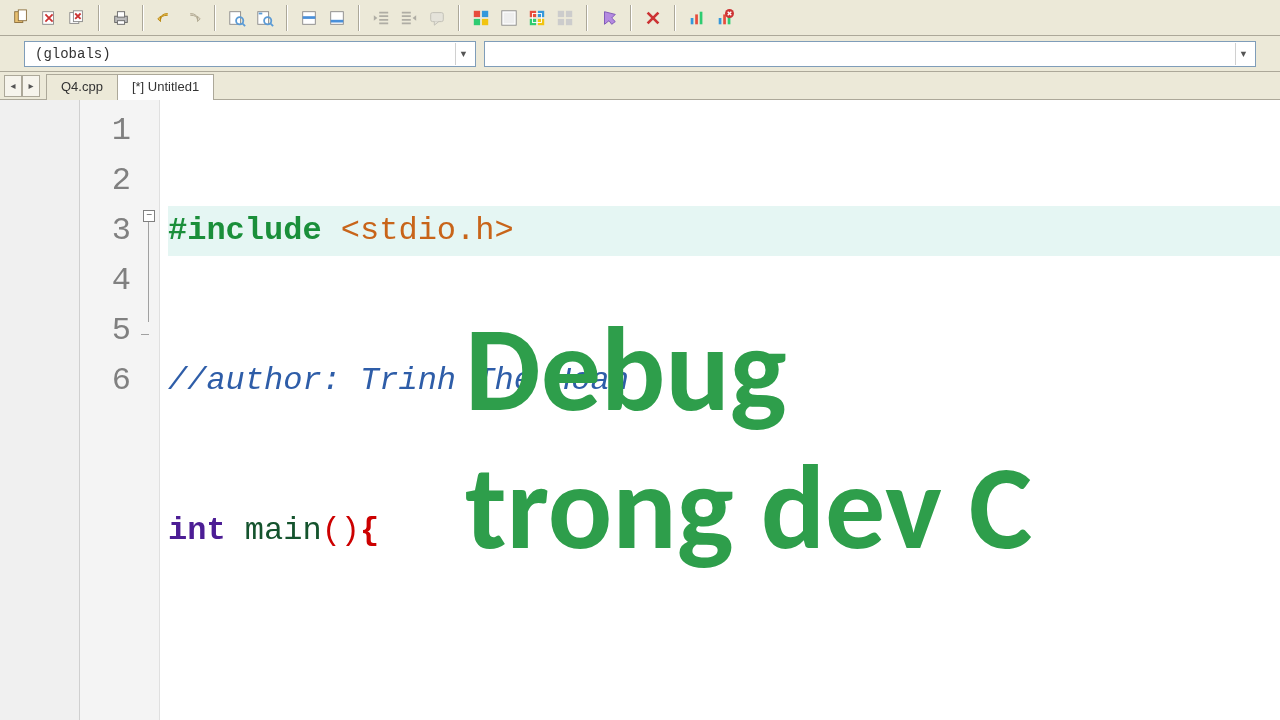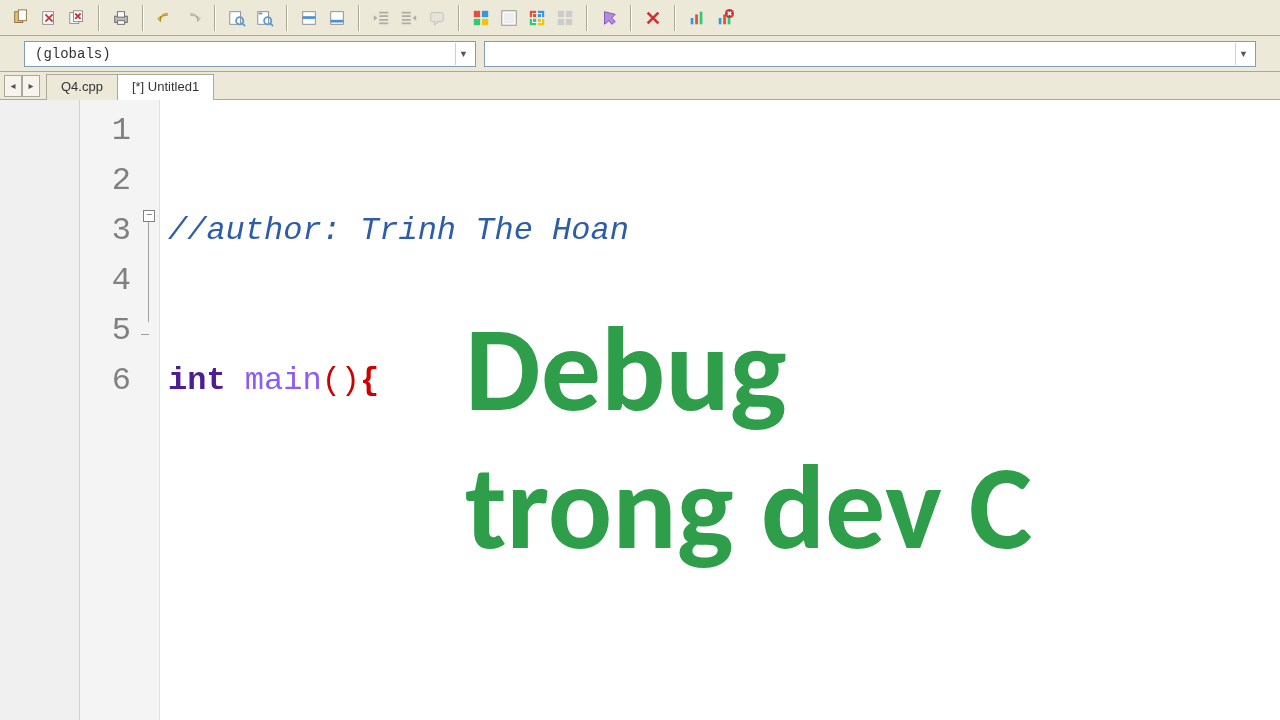--- a/index.html
+++ b/index.html
@@ -168,21 +168,21 @@
     flex:1;
     padding: 6px 0 0 8px;
     white-space: pre;
   }
   .codeline { height:50px; }
   .hl-line { background: #e5f6f3; }
   .tok-pp   { color: #1a8f3a; font-weight: bold; }
   .tok-inc  { color: #c86419; }
   .tok-cmt  { color: #2e5da8; font-style: italic; }
   .tok-kw   { color: #4c1d95; font-weight: bold; }
-  .tok-fn   { color: #8b5cf6; }
+  .tok-fn   { color: #14532d; }
   .tok-brace{ color: #cc0000; font-weight: bold; }
   .tok-paren{ color: #cc0000; }
 
   
   .overlay-title {
     position: absolute;
     left: 465px;
     top: 300px;
     font-family: Calibri, "Segoe UI", sans-serif;
     font-size: 120px;
@@ -421,20 +421,21 @@
       </div>
       <div class="ln"><span>4</span></div>
       <div class="ln">
         <span>5</span>
         <div class="fold-end-tick"></div>
       </div>
       <div class="ln"><span>6</span></div>
     </div>
 
     <div class="code">
+      <div class="codeline hl-line"><span class="tok-pp">#include</span> <span class="tok-inc">&lt;stdio.h&gt;</span></div>
       <div class="codeline"><span class="tok-cmt">//author: Trinh The Hoan</span></div>
       <div class="codeline"><span class="tok-kw">int</span> <span class="tok-fn">main</span><span class="tok-paren">()</span><span class="tok-brace">{</span></div>
       <div class="codeline"></div>
       
       
     </div>
 
   </div>
 </div>
 

